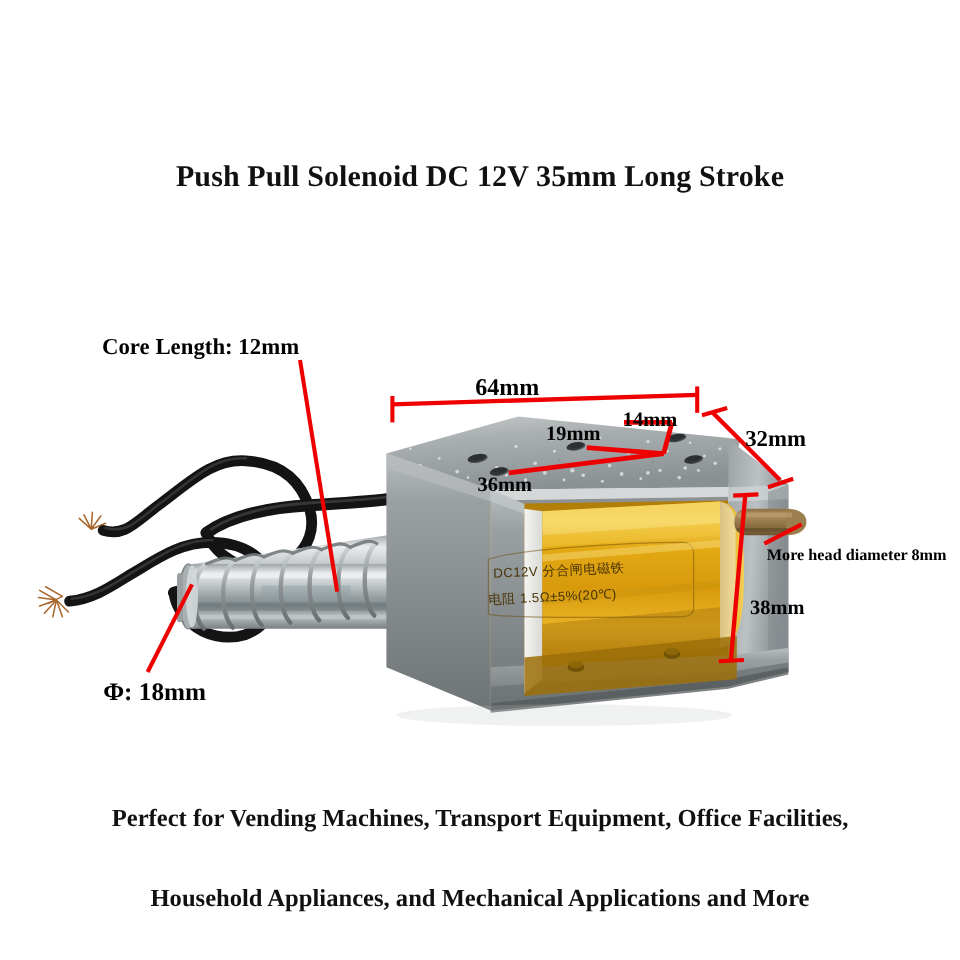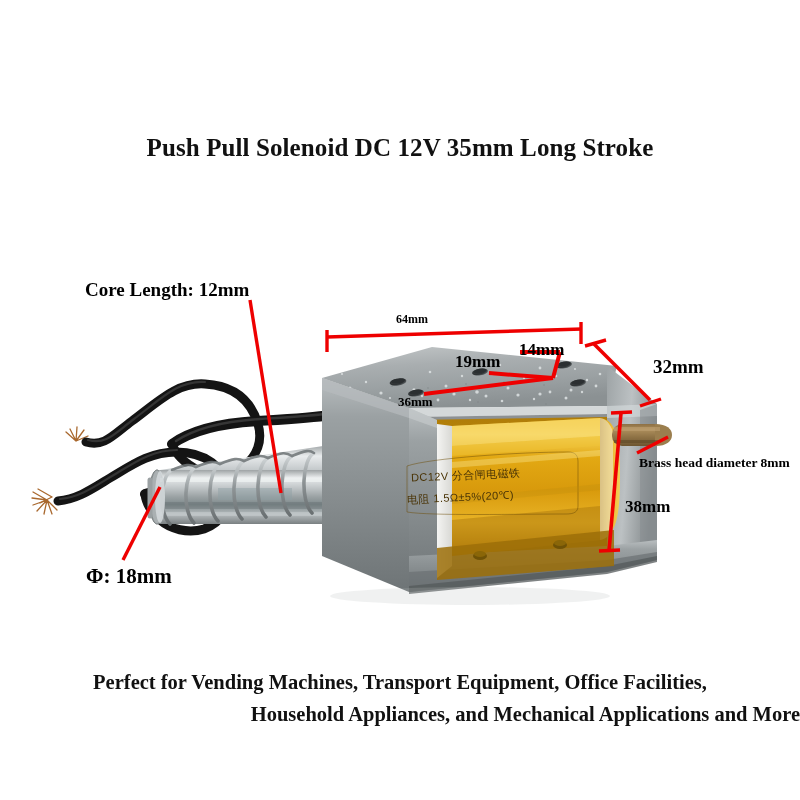--- a/index.html
+++ b/index.html
@@ -39,36 +39,36 @@
     left: 0;
     width: 800px;
     text-align: center;
     font-family: Liberation Serif, serif;
     font-weight: bold;
     font-size: 20.5px;
     color: #111111;
     white-space: nowrap;
   }
   #caption-line-1 { top: 671px; }
-  #caption-line-2 { top: 703px; text-align: right; }
+  #caption-line-2 { top: 738px; }
 
   .anno {
     position: absolute;
     font-family: "Liberation Serif", serif;
     font-weight: bold;
     color: #000000;
     white-space: nowrap;
   }
   #label-core-length { left: 85px;  top: 279px; font-size: 19px; }
   #label-phi         { left: 86px;  top: 564px; font-size: 21px; }
-  #label-64mm        { left: 396px; top: 312px; font-size: 12px; }
+  #label-64mm        { left: 396px; top: 312px; font-size: 20px; }
   #label-14mm        { left: 519px; top: 340px; font-size: 17px; }
   #label-19mm        { left: 455px; top: 352px; font-size: 17px; }
-  #label-36mm        { left: 398px; top: 394px; font-size: 13px; }
-  #label-32mm        { left: 621px; top: 356px; font-size: 19px; margin-left: 32px; }
+  #label-36mm        { left: 398px; top: 394px; font-size: 17px; }
+  #label-32mm        { left: 621px; top: 356px; font-size: 19px; }
   #label-38mm        { left: 625px; top: 497px; font-size: 17px; }
   #label-brass       { left: 639px; top: 455px; font-size: 13.5px; }
   .photo-text {
     position: absolute;
     font-family: "Liberation Sans", sans-serif;
     color: #4a3406;
     white-space: nowrap;
     transform: rotate(-2.6deg);
     pointer-events: none;
   }
@@ -394,21 +394,21 @@
   <div class="anno" id="label-14mm">14mm</div>
 
   <div class="anno" id="label-19mm">19mm</div>
 
   <div class="anno" id="label-36mm">36mm</div>
 
   <div class="anno" id="label-32mm">32mm</div>
 
   <div class="anno" id="label-38mm">38mm</div>
 
-  <div class="anno" id="label-brass">Brass head diameter 8mm</div>
+  <div class="anno" id="label-brass">More head diameter 8mm</div>
 
   <div class="photo-text" id="coil-text-1">DC12V 分合闸电磁铁</div>
 
   <div class="photo-text" id="coil-text-2">电阻 1.5Ω±5%(20℃)</div>
 
   <div class="footline" id="caption-line-1">Perfect for Vending Machines, Transport Equipment, Office Facilities,</div>
 
   <div class="footline" id="caption-line-2">Household Appliances, and Mechanical Applications and More</div>
 
 </div>

